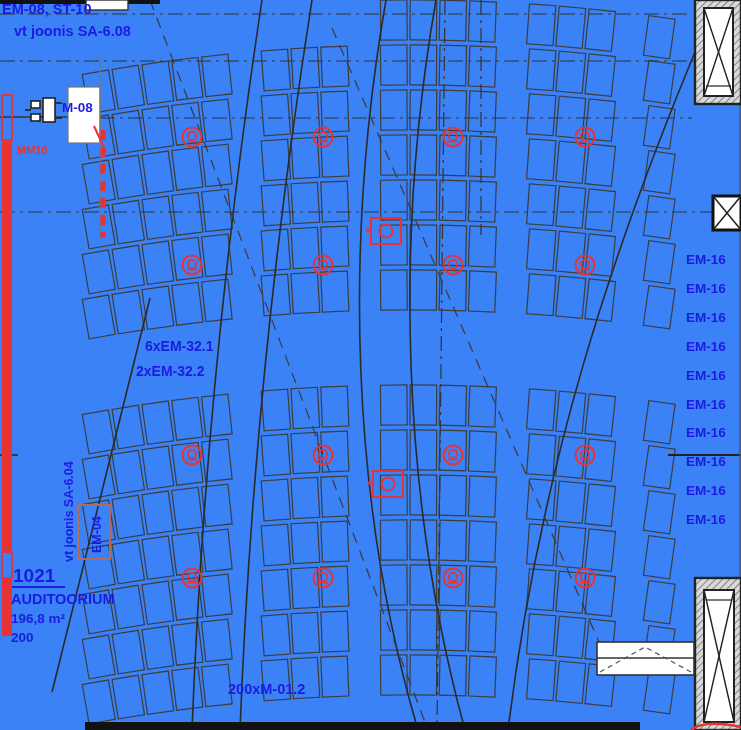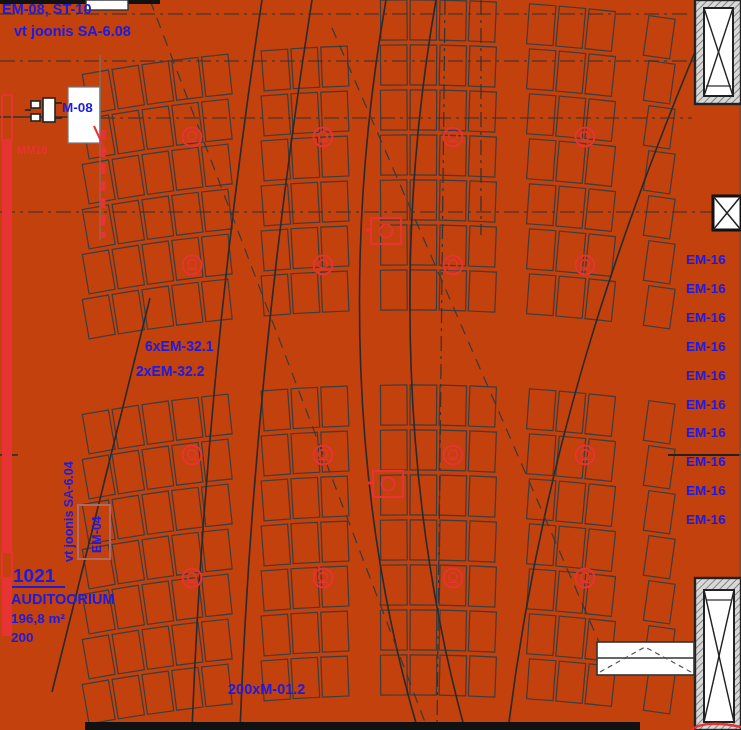--- a/index.html
+++ b/index.html
@@ -1,16 +1,16 @@
 <!DOCTYPE html>
 <html style="--blue: #1c1ce0; --red: #e73333;"><head>
 <meta charset="utf-8">
 <style>
   html,body{margin:0;padding:0;background:#fff;}
-  .plan-wrap{width:741px;height:730px;position:relative;background:#c2410c;overflow:hidden;}
+  .plan-wrap{width:741px;height:730px;position:relative;background:#3b82f6;overflow:hidden;}
   svg{display:block;}
   svg text{font-family:"Liberation Sans","DejaVu Sans",sans-serif;}
   .seat{fill:none;stroke:#3d3d3d;stroke-width:1.2;}
   .curve{fill:none;stroke:#2a2a2a;stroke-width:1.6;}
   .axis{stroke:#333;stroke-width:1.2;fill:none;stroke-dasharray:15,5,3,5;}
   .dashdiag{stroke:#3a3a3a;stroke-width:1.2;fill:none;stroke-dasharray:11,8;}
   .ink{stroke:#222;fill:none;}
   .blue-label{fill:var(--blue,#1c1ce0);font-weight:bold;}
   .red-label{fill:var(--red,#e73333);font-weight:bold;}
   .red-stroke{stroke:var(--red,#e73333);fill:none;}

